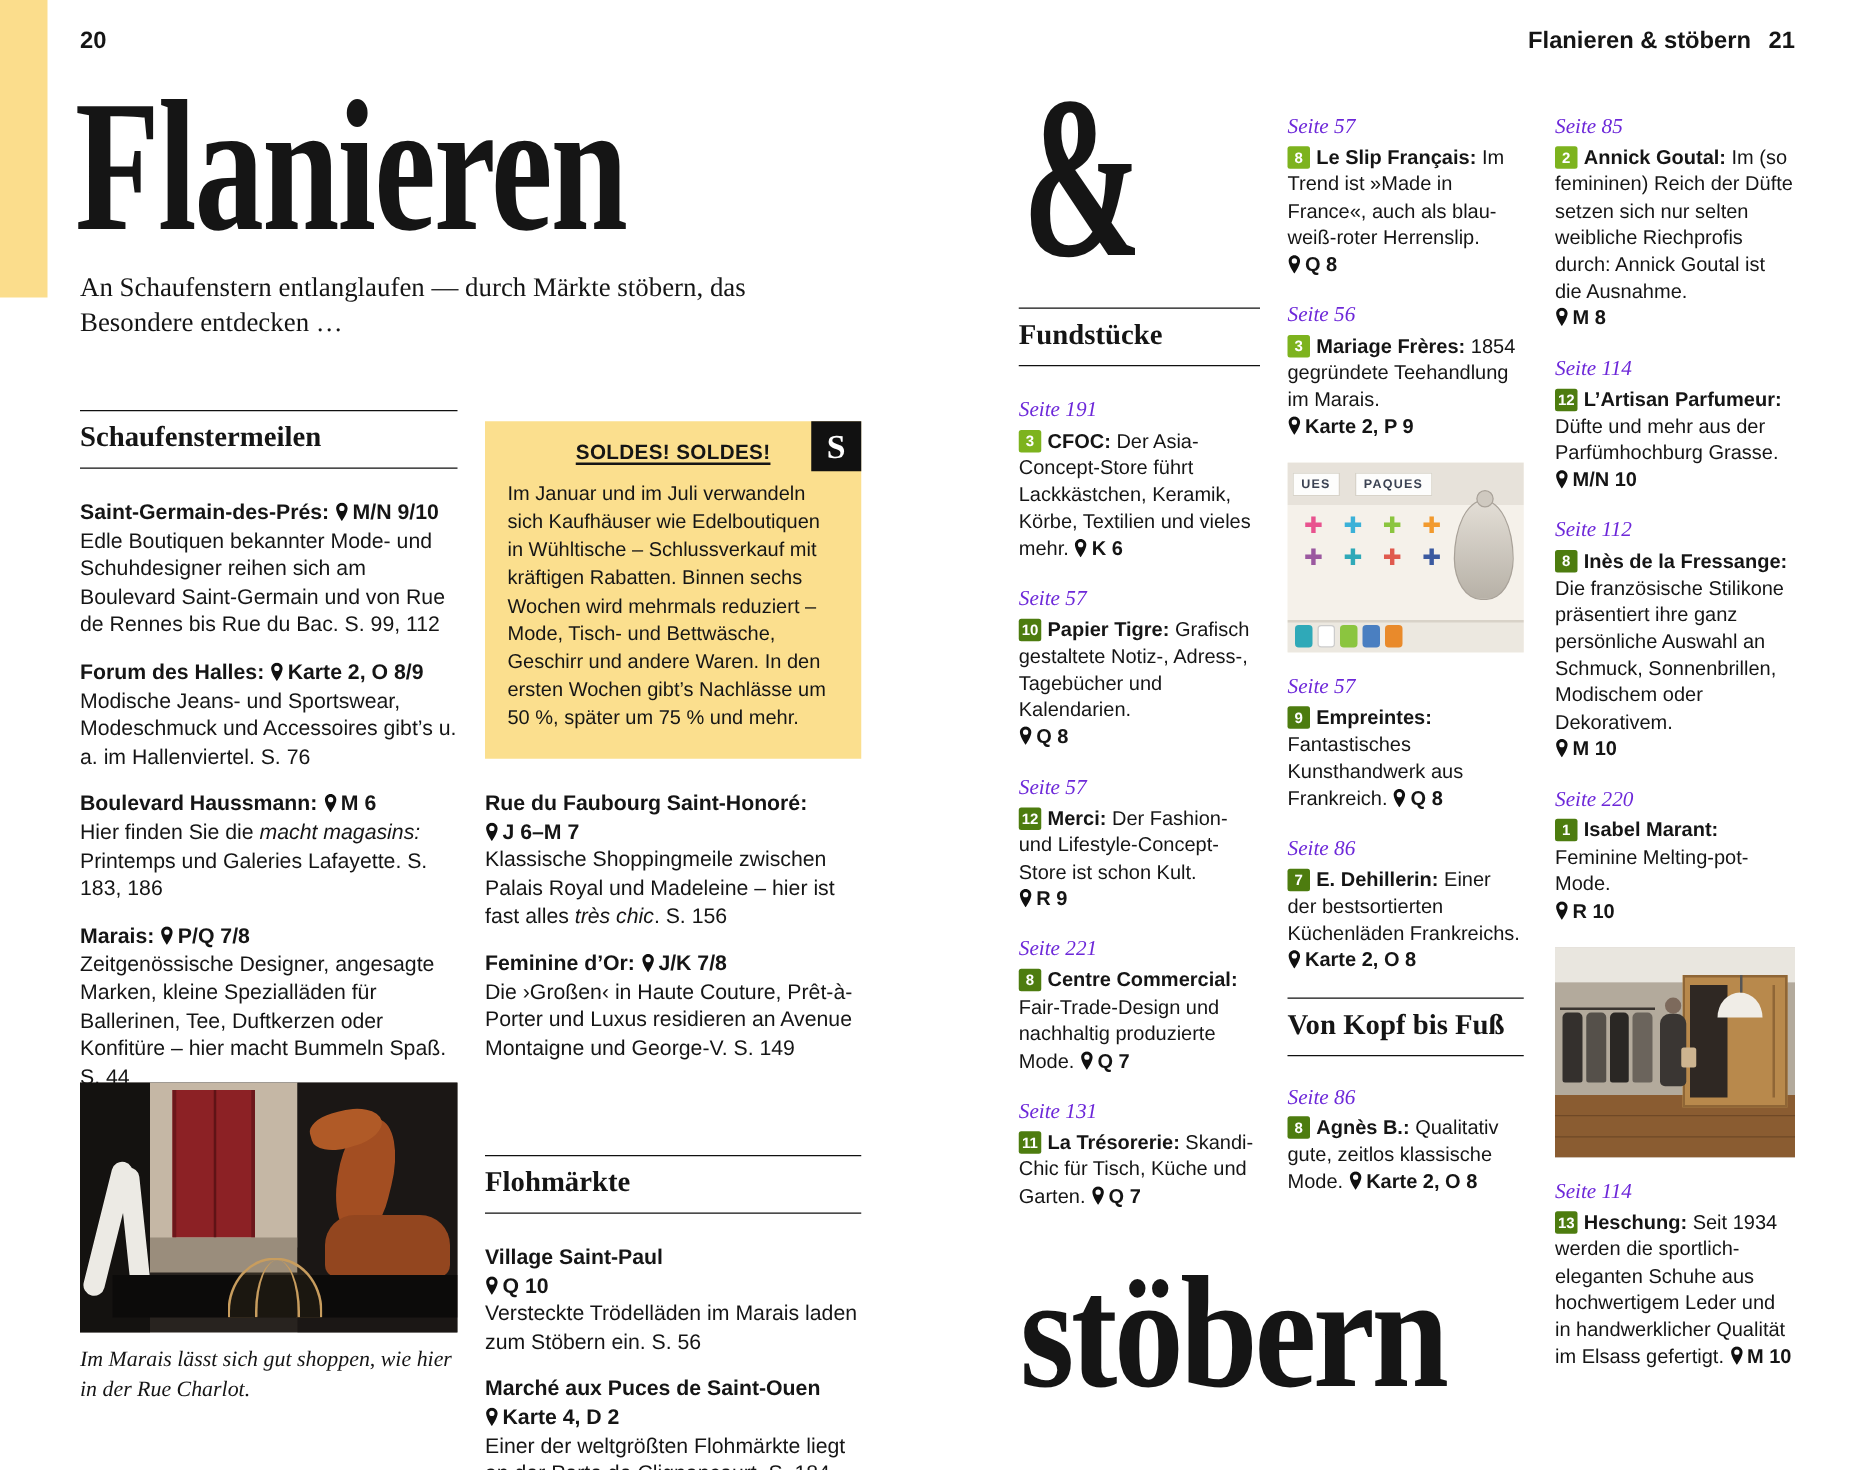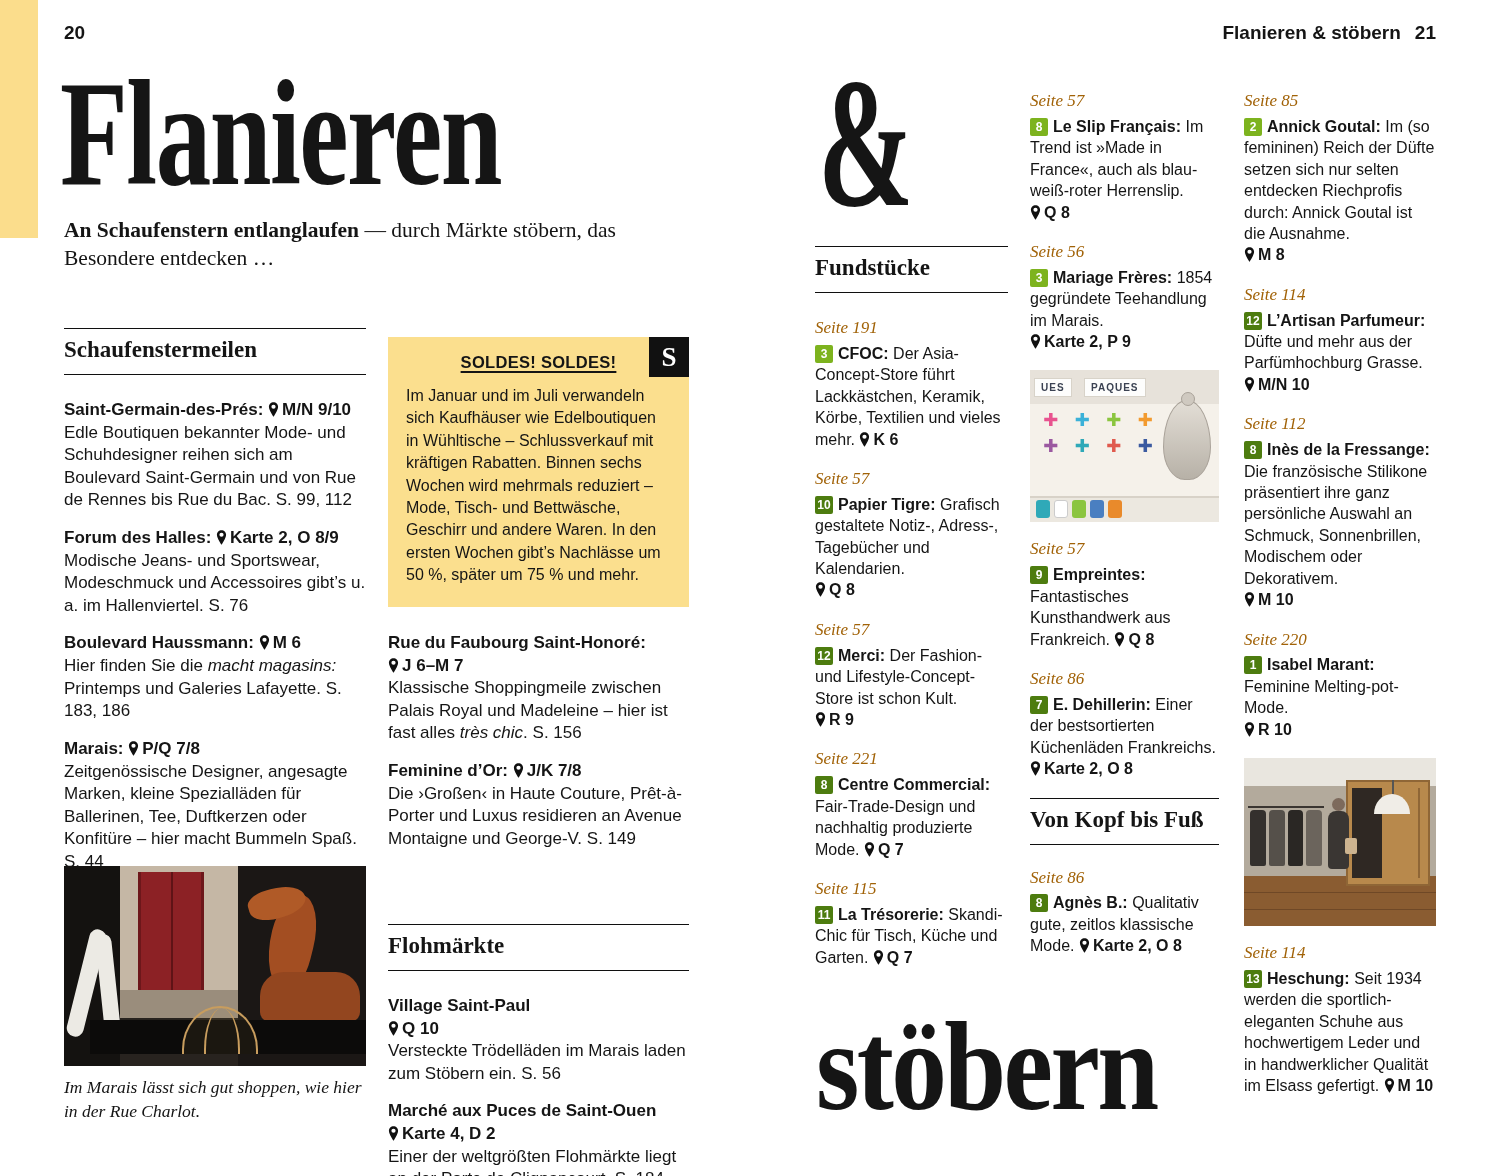--- a/index.html
+++ b/index.html
@@ -15,21 +15,21 @@
 
   
   .big-title{position:absolute;left:60px;top:58px;font-family:"Liberation Serif",serif;font-weight:bold;
              font-size:150px;line-height:1;letter-spacing:-2px;transform:scaleX(.74);transform-origin:left top;}
   .ampersand{position:absolute;left:818px;top:50px;font-family:"Liberation Serif",serif;font-weight:bold;
              font-size:185px;line-height:1;transform:scaleX(.62);transform-origin:left top;}
   .big-word{position:absolute;left:816px;top:1002px;font-family:"Liberation Serif",serif;font-weight:bold;
             font-size:128px;line-height:1;letter-spacing:-3px;transform:scaleX(.87);transform-origin:left top;}
   .intro{position:absolute;left:64px;top:216px;width:570px;font-family:"Liberation Serif",serif;
          font-size:21.5px;line-height:1.32;}
-  .intro b{font-weight:bold;}
+  .intro b{font-weight:normal;}
 
   
   .col{position:absolute;}
   #col-left1{left:64px;top:328px;width:302px;}
   #soldes-wrap{left:388px;top:337px;width:301px;}
   #col-left2-entries{left:388px;top:632px;width:301px;}
   #col-left2-floh{left:388px;top:886px;width:301px;margin-top:38px;}
   #col-right1{left:815px;top:246px;width:193px;}
   #col-right2{left:1030px;top:90px;width:189px;}
   #col-right3{left:1244px;top:90px;width:192px;}
@@ -49,21 +49,21 @@
   
   .soldes{position:relative;background:#fbdf8e;padding:16px 18px 18px;min-height:270px;}
   .soldes-title{font-weight:bold;font-size:16.5px;margin-bottom:13px;letter-spacing:.3px;
                 text-decoration:underline;text-decoration-thickness:2px;text-underline-offset:3px;text-align:center;}
   .soldes-badge{position:absolute;top:0;right:0;width:40px;height:40px;background:#111;color:#fff;
                 display:flex;align-items:center;justify-content:center;
                 font-family:"Liberation Serif",serif;font-size:27px;font-weight:bold;}
   .soldes-body{font-size:16px;line-height:1.4;}
 
   
-  .seite{font-family:"Liberation Serif",serif;font-style:italic;color:#a16207;font-size:17px;margin-bottom:3px;}
+  .seite{font-family:"Liberation Serif",serif;font-style:italic;color:#6d28d9;font-size:17px;margin-bottom:3px;}
   .item{margin-bottom:18px;font-size:16px;line-height:1.34;}
   .item-text{font-weight:normal;}
   .item-name{font-weight:bold;}
   .badge{display:inline-block;min-width:18px;height:18px;line-height:18px;text-align:center;color:#fff;
          font-weight:bold;font-size:12px;border-radius:2px;margin-right:5px;padding:0 2px;position:relative;top:-1px;}
   .badge-teal{background:#4d7c0f;}
   .badge-green{background:#7db31e;}
 
   
   .photo1{position:absolute;left:64px;top:866px;width:302px;height:200px;background:#28231f;overflow:hidden;}
@@ -313,21 +313,21 @@
     <p class="item-text"><span class="badge badge-teal">8</span><b class="item-name">Centre Commercial:</b>
       <span>Fair-Trade-Design und nachhaltig produzierte Mode.</span>
       <span class="pin"><svg class="pin-svg" width="11" height="15" viewBox="0 0 12 16" aria-hidden="true">
                 <path d="M6 0C3.24 0 1 2.24 1 5c0 3.75 5 11 5 11s5-7.25 5-11c0-2.76-2.24-5-5-5zm0 7.3A2.3 2.3 0 1 1 6 2.7a2.3 2.3 0 0 1 0 4.6z"></path>
               </svg><b>Q 7</b></span>
     </p>
 
   </div>
 
   <div class="item">
-    <p class="seite">Seite 115</p>
+    <p class="seite">Seite 131</p>
     <p class="item-text"><span class="badge badge-teal">11</span><b class="item-name">La Trésorerie:</b>
       <span>Skandi-Chic für Tisch, Küche und Garten.</span>
       <span class="pin"><svg class="pin-svg" width="11" height="15" viewBox="0 0 12 16" aria-hidden="true">
                 <path d="M6 0C3.24 0 1 2.24 1 5c0 3.75 5 11 5 11s5-7.25 5-11c0-2.76-2.24-5-5-5zm0 7.3A2.3 2.3 0 1 1 6 2.7a2.3 2.3 0 0 1 0 4.6z"></path>
               </svg><b>Q 7</b></span>
     </p>
 
   </div>
 </div>
   </div>
@@ -416,21 +416,21 @@
 
   </div>
 </div>
   </div>
 
   <div class="col" id="col-right3">
     <div>
   <div class="item">
     <p class="seite">Seite 85</p>
     <p class="item-text"><span class="badge badge-green">2</span><b class="item-name">Annick Goutal:</b>
-      <span>Im (so femininen) Reich der Düfte setzen sich nur selten entdecken Riechprofis durch: Annick Goutal ist die Ausnahme.</span>
+      <span>Im (so femininen) Reich der Düfte setzen sich nur selten weibliche Riechprofis durch: Annick Goutal ist die Ausnahme.</span>
       
     </p>
     <p class="pin-row"><svg class="pin-svg" width="11" height="15" viewBox="0 0 12 16" aria-hidden="true">
               <path d="M6 0C3.24 0 1 2.24 1 5c0 3.75 5 11 5 11s5-7.25 5-11c0-2.76-2.24-5-5-5zm0 7.3A2.3 2.3 0 1 1 6 2.7a2.3 2.3 0 0 1 0 4.6z"></path>
             </svg><b>M 8</b></p>
   </div>
 
   <div class="item">
     <p class="seite">Seite 114</p>
     <p class="item-text"><span class="badge badge-teal">12</span><b class="item-name">L’Artisan Parfumeur:</b>

